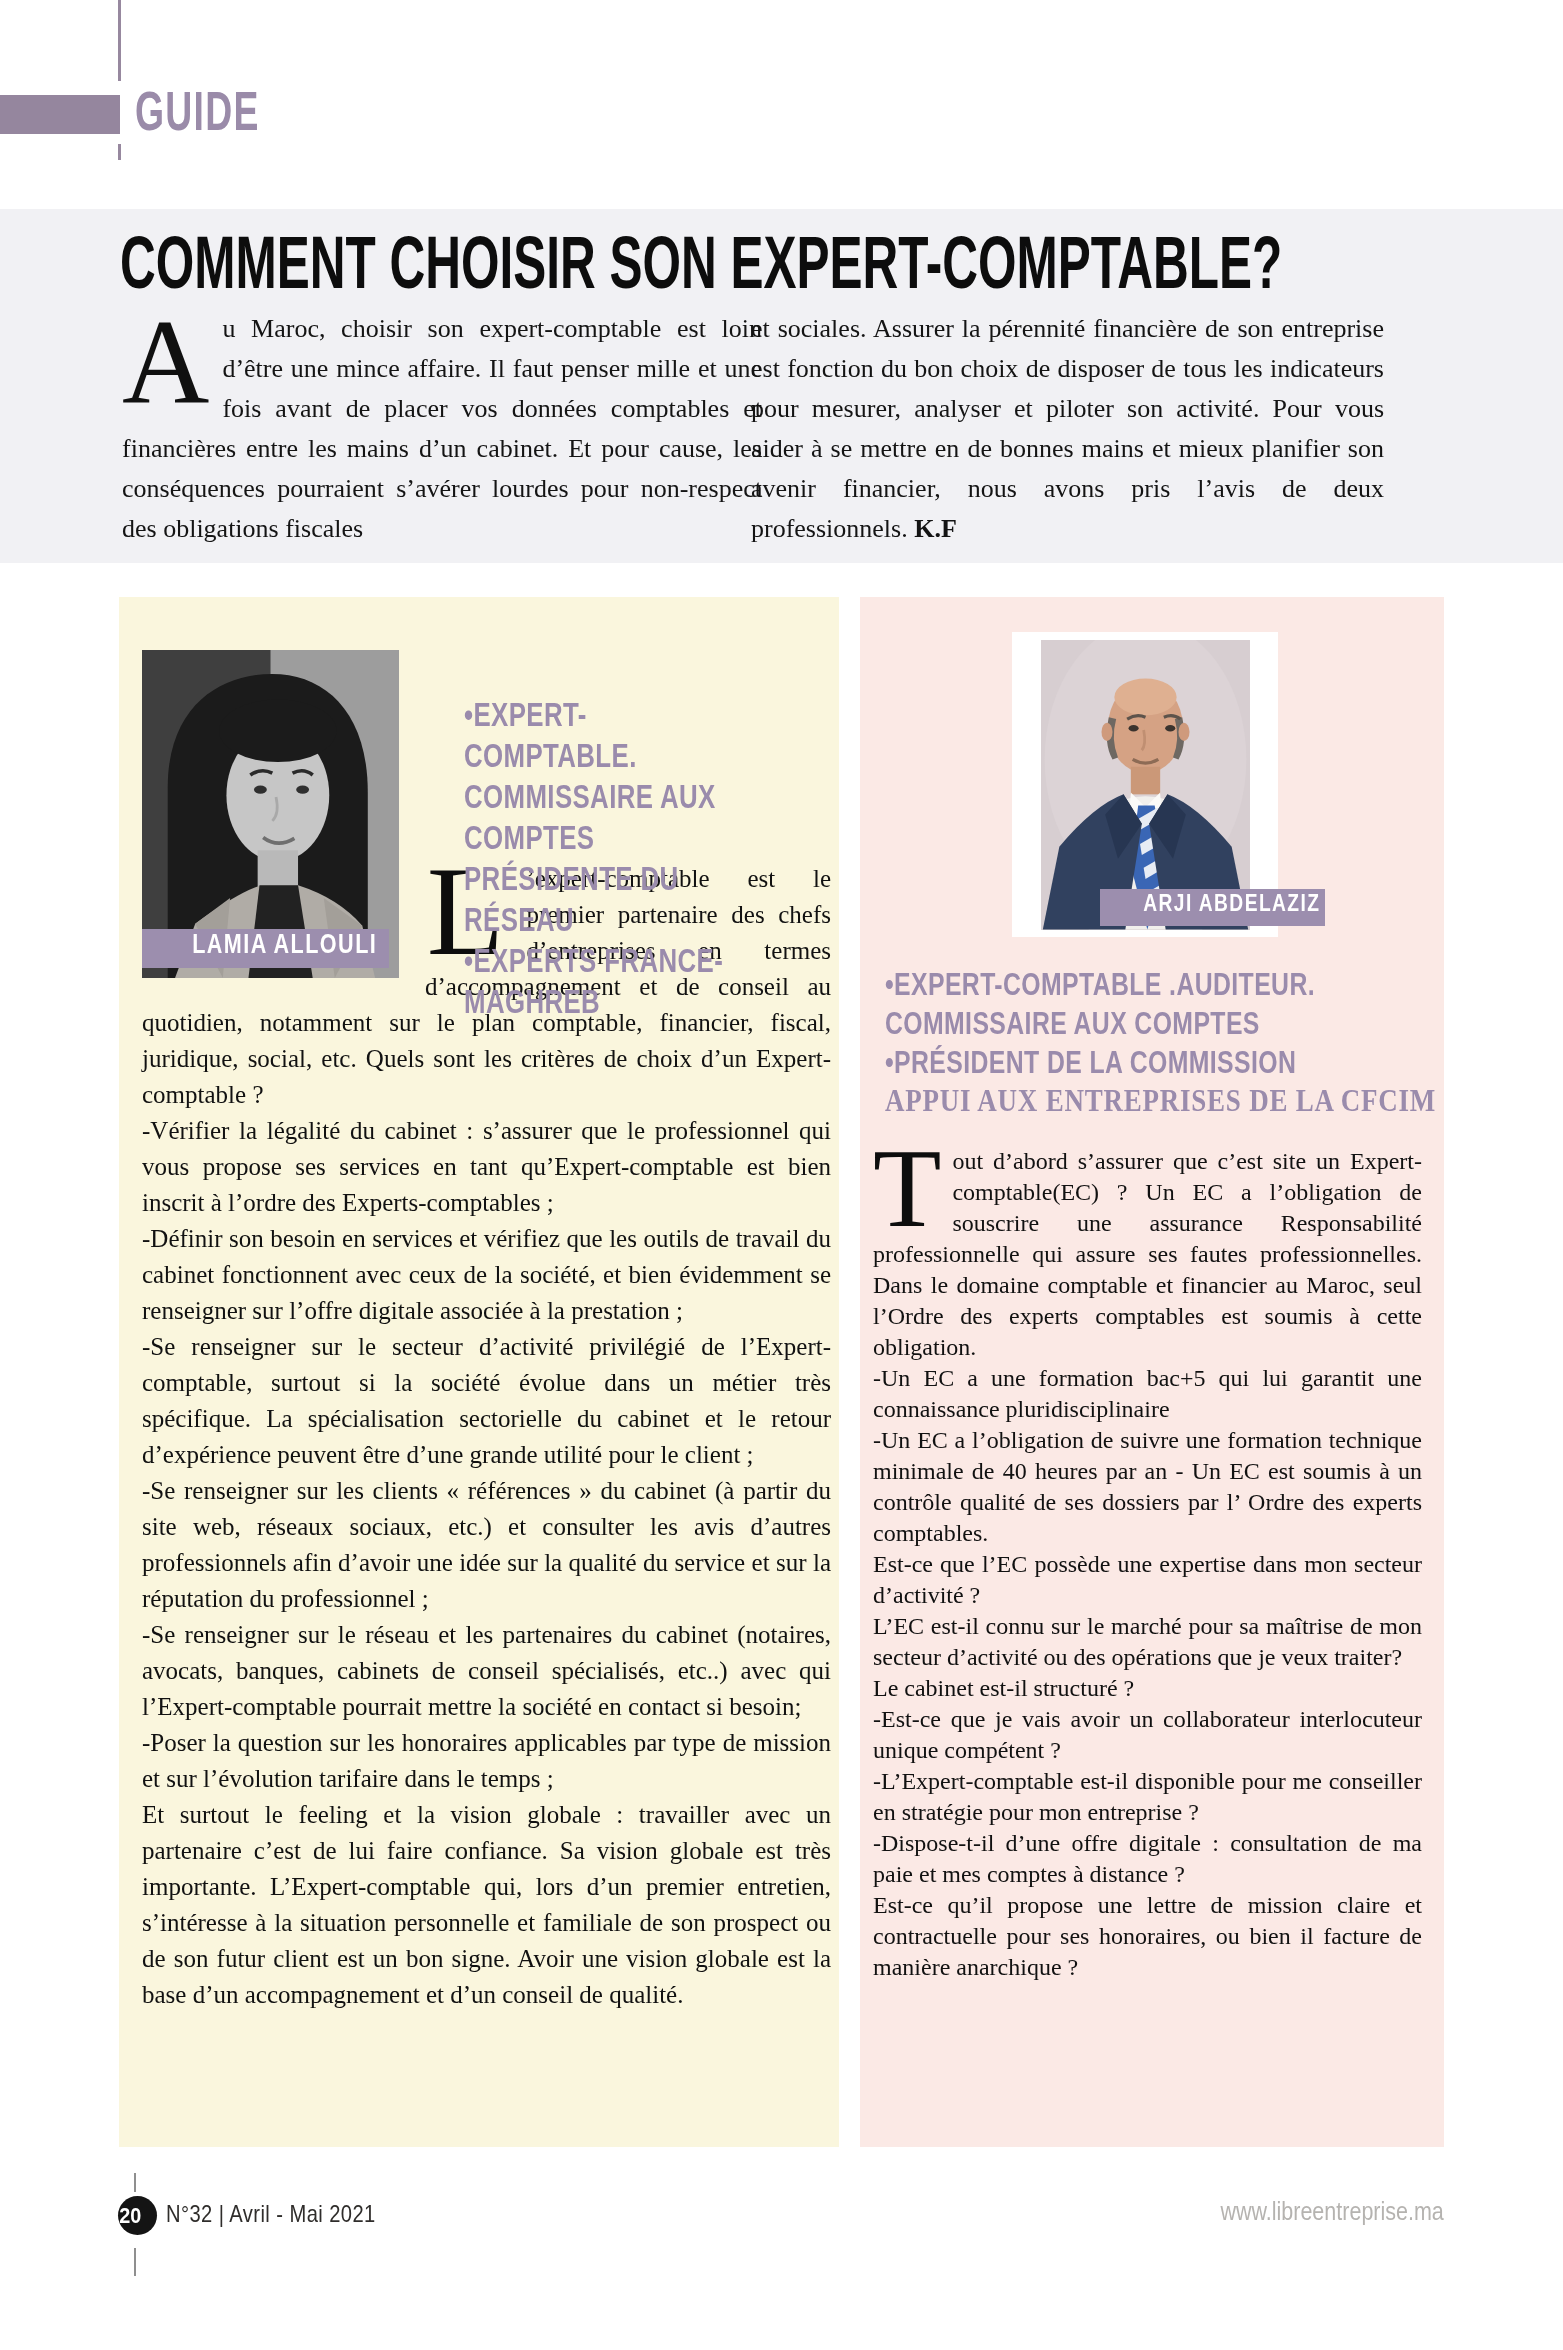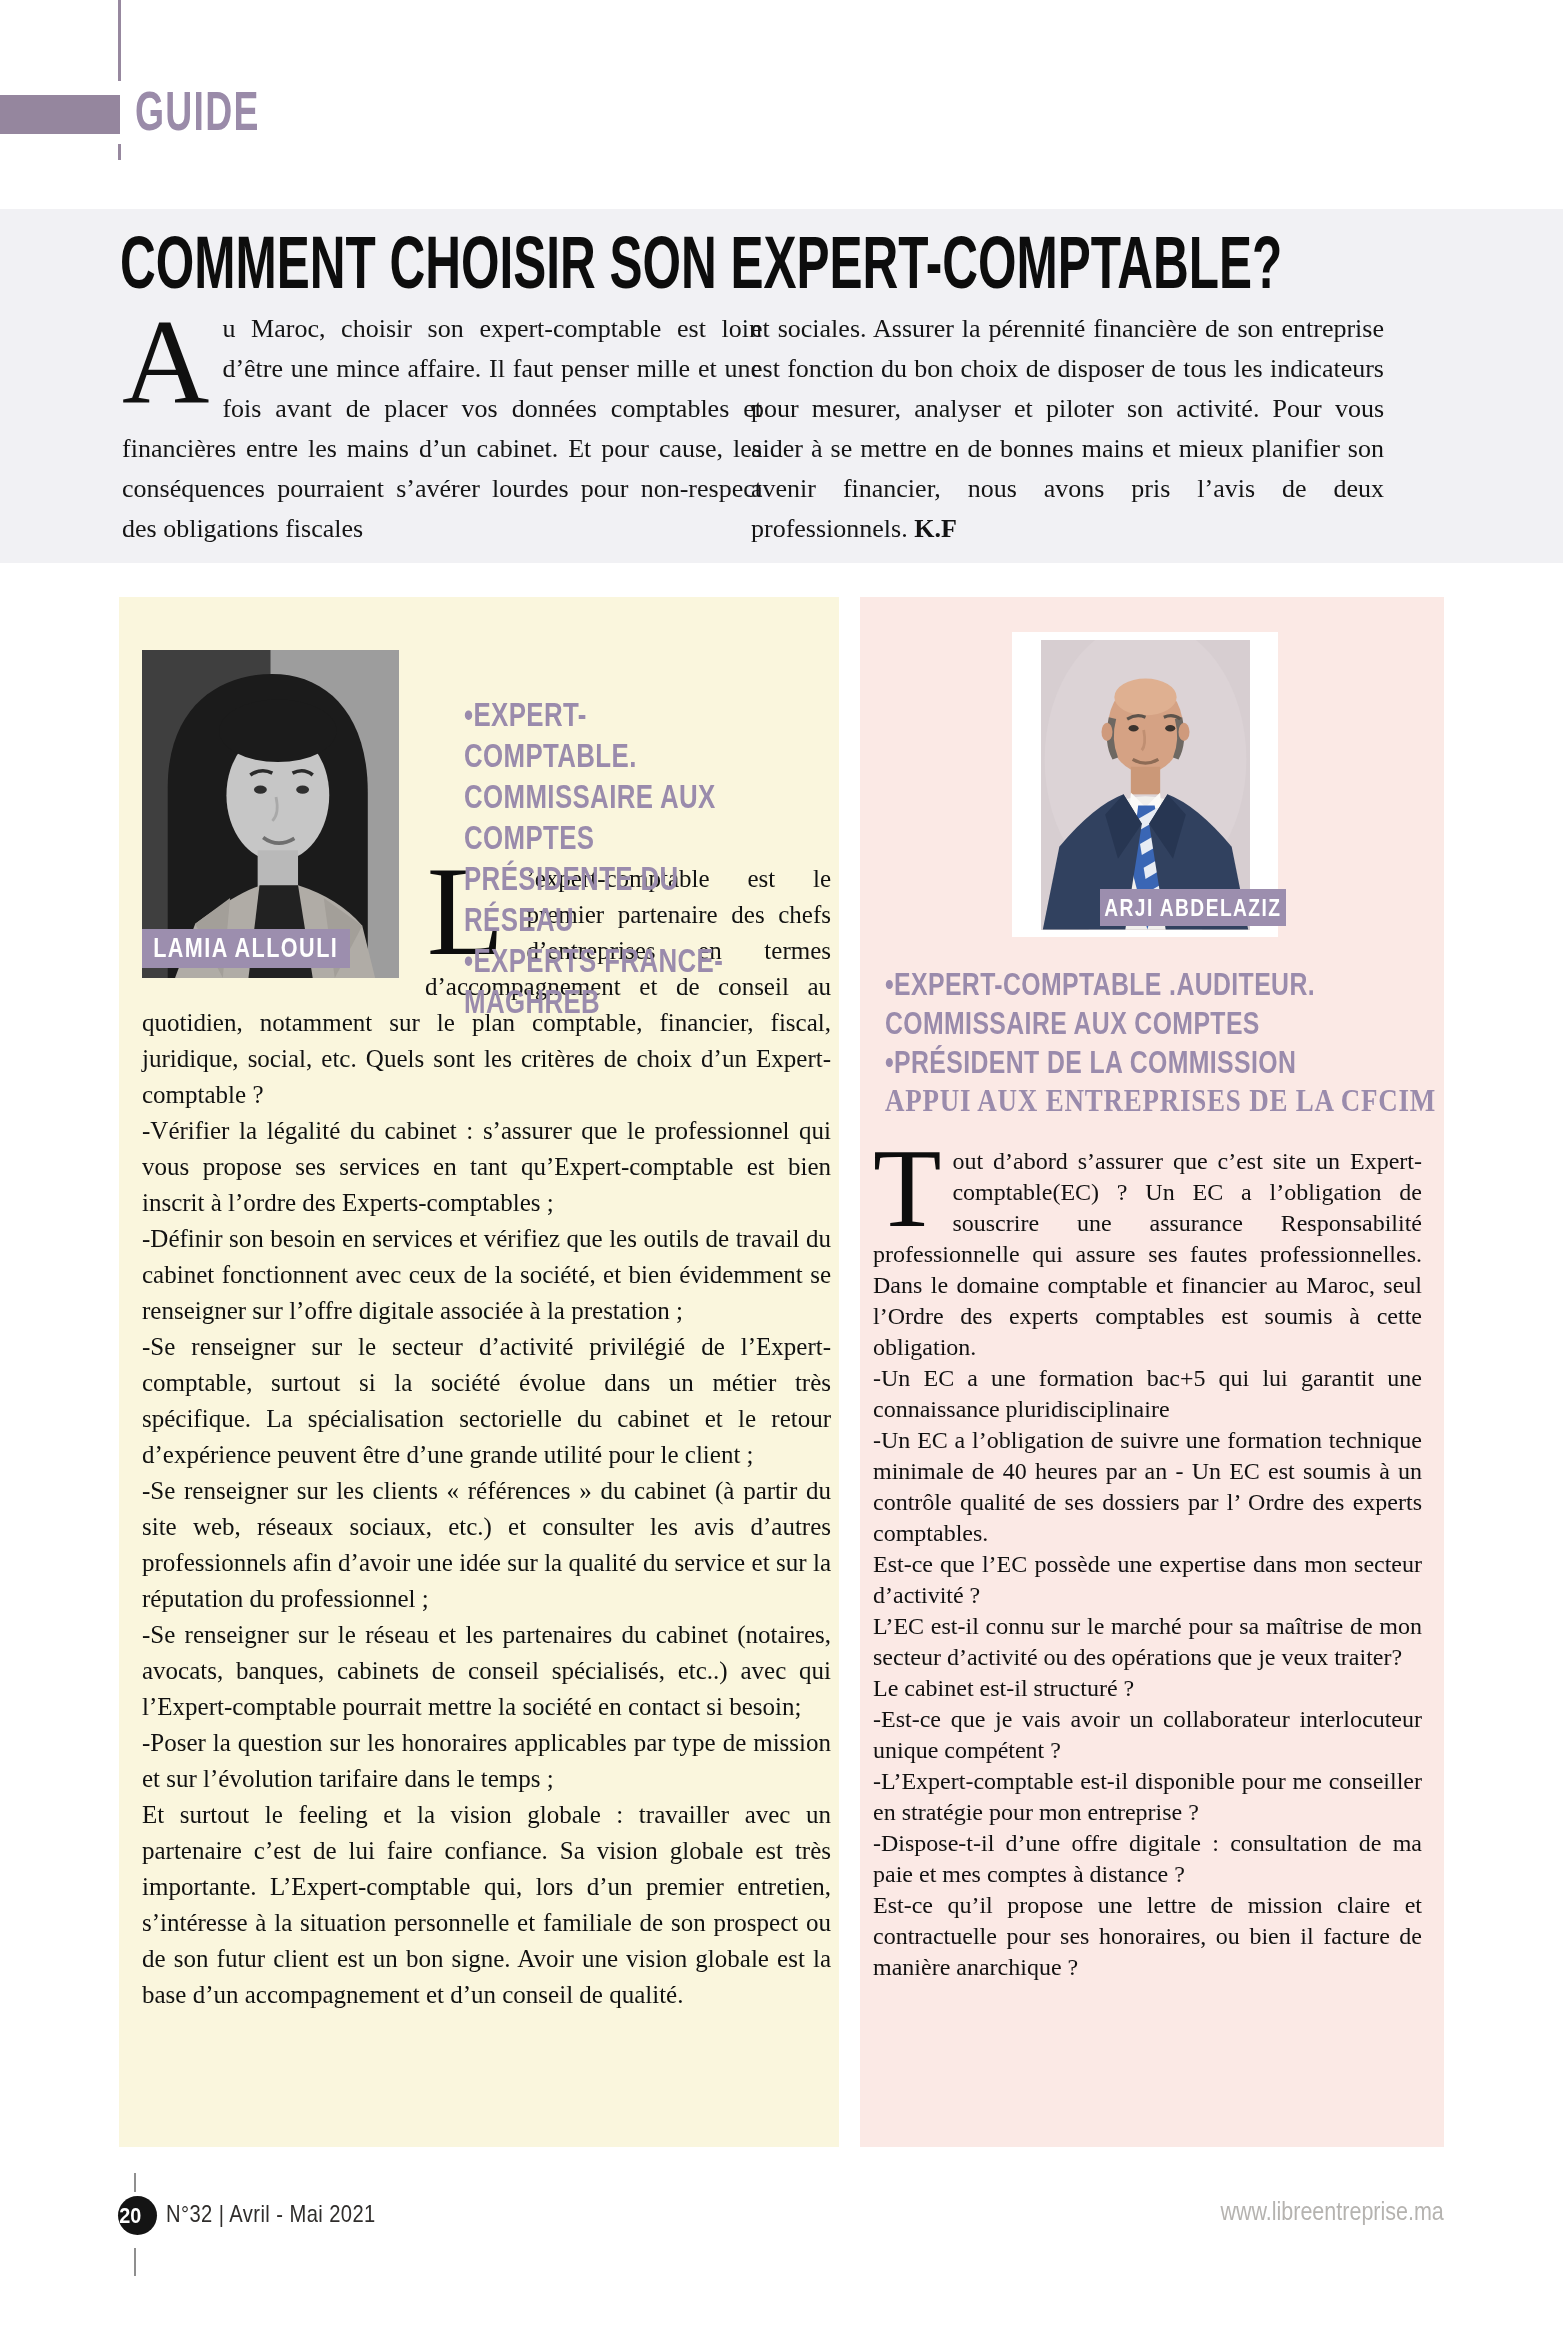--- a/index.html
+++ b/index.html
@@ -29,21 +29,21 @@
   .panelL{position:absolute;left:119px;top:597px;width:720px;height:1550px;background:#faf6dd;}
   .panelR{position:absolute;left:860px;top:597px;width:584px;height:1550px;background:#fbe9e5;}
 
   
   .panelL .content{position:absolute;left:23px;top:53px;width:689px;}
   .photoL{float:left;width:257px;height:328px;margin:0 26px 26px 0;background:#6b6b6b;}
   .photoL svg{display:block;width:100%;height:100%;}
   .titleL{position:absolute;left:345px;top:97px;font-family:"Liberation Sans",sans-serif;
        font-weight:bold;font-size:34px;line-height:41px;color:#9a8bac;white-space:pre-line;
        transform:scaleX(0.76);transform-origin:0 0;letter-spacing:0.5px;}
-  .nametag{position:absolute;background:#9c8eae;display:flex;align-items:center;justify-content:center;}
+  .nametag{position:absolute;background:#9c8eae;display:flex;align-items:flex-start;justify-content:center;padding-left:39px;}
   .nametag span{color:#fff;font-family:"Liberation Sans",sans-serif;font-weight:bold;
        letter-spacing:1.8px;transform:scaleX(0.8);white-space:nowrap;}
   .tagL{left:23px;top:332px;width:208px;height:39px;}
   .tagL span{font-size:27px;}
   .tagR{left:240px;top:292px;width:186px;height:37px;}
   .tagR span{font-size:24px;}
 
   .bodyL{font-size:25px;line-height:36px;text-align:justify;color:#111;}
   .bodyL p{margin:0;}
   .lead-p{margin-top:211px !important;}

